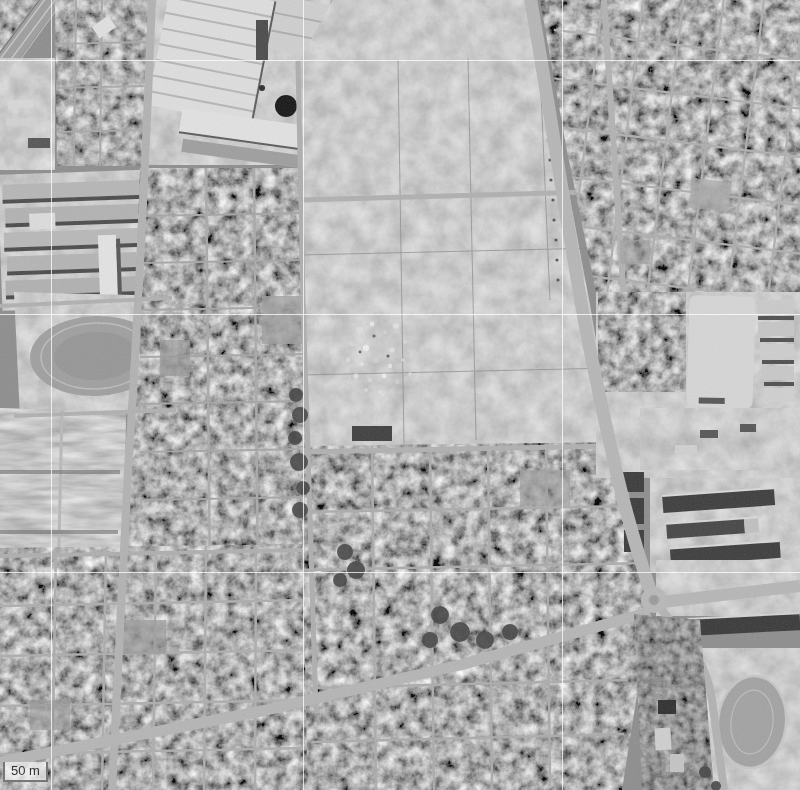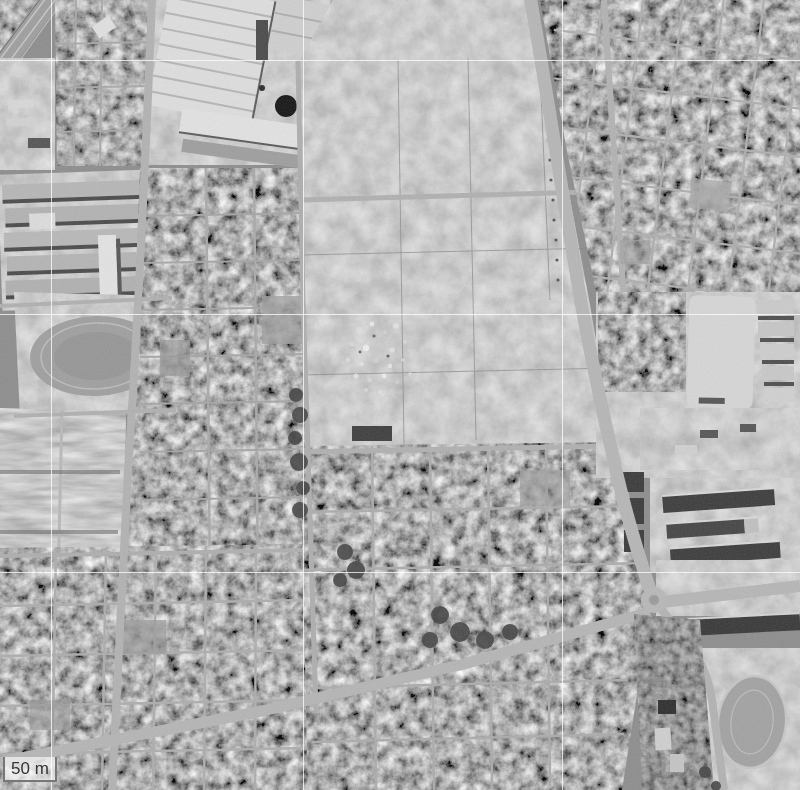--- a/index.html
+++ b/index.html
@@ -5,21 +5,21 @@
   html,body{margin:0;padding:0;background:#000;}
   .viewport{position:relative;width:800px;height:790px;overflow:hidden;
     font-family:"Liberation Sans",sans-serif;}
   .map{position:absolute;inset:0;cursor:grab;}
   .map svg{display:block;}
   #grid-layer{position:absolute;inset:0;pointer-events:none;z-index:5;}
   .grid-line{position:absolute;}
   .grid-line.v{top:0;bottom:0;width:1px;}
   .grid-line.h{left:0;right:0;height:1px;}
   .scale-control{position:absolute;left:3px;bottom:8px;z-index:10;}
-  .scale-line{font-size:17px;line-height:1.15;color:#333;
+  .scale-line{font-size:13px;line-height:1.15;color:#333;
     background:rgba(255,255,255,.62);border:2px solid #777;border-top:none;
     padding:2px 6px 1px;white-space:nowrap;}
 </style>
 </head>
 <body>
 
 <div class="viewport">
   <div class="map">
 
   <svg width="800" height="790" viewBox="0 0 800 790">

